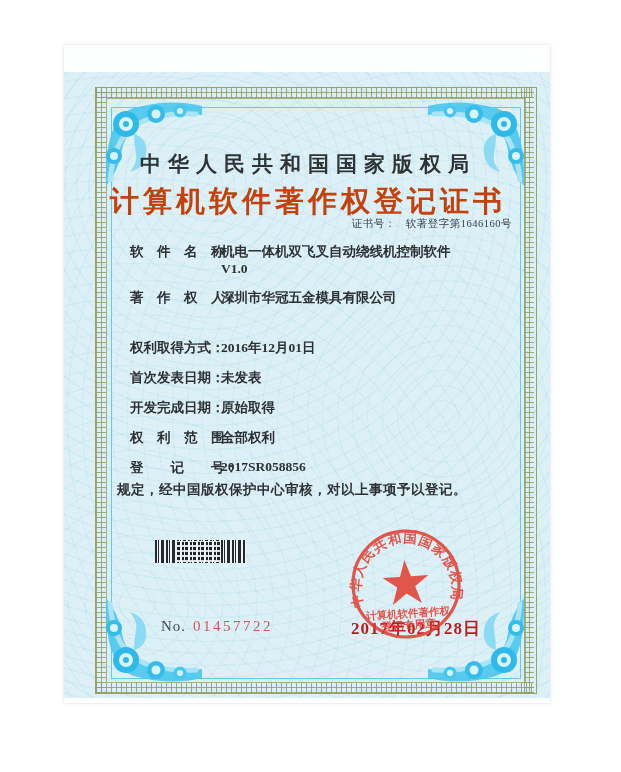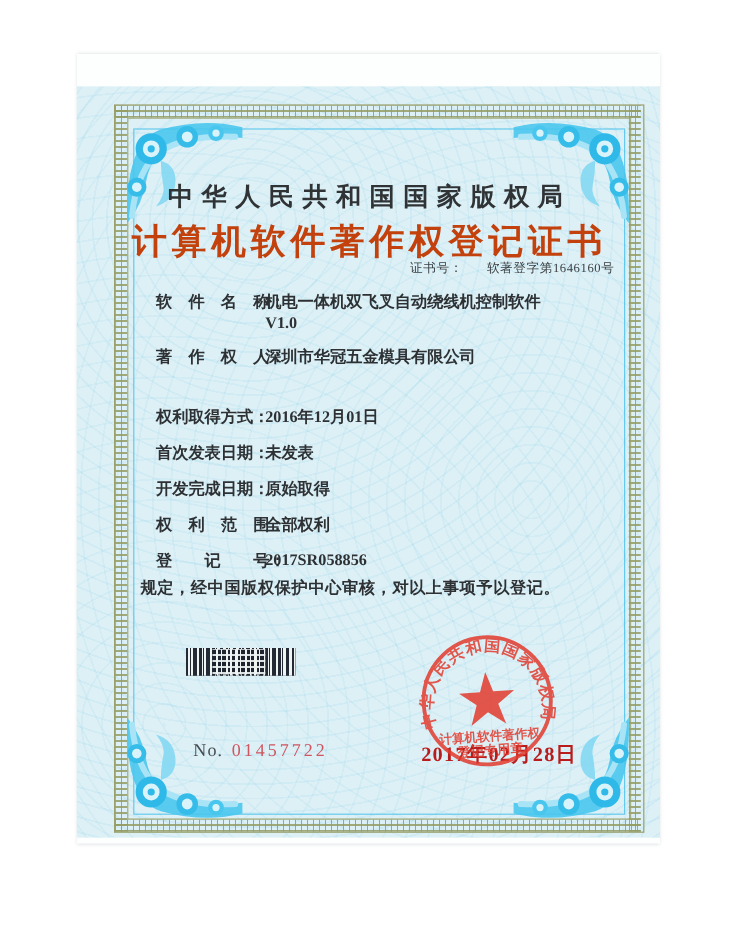--- a/index.html
+++ b/index.html
@@ -44,21 +44,21 @@
     font-size:21px;font-weight:bold;letter-spacing:7px;color:#2f3335;
   }
   .main-title{
     position:absolute;left:66px;top:182px;width:484px;text-align:center;
     font-size:29px;font-weight:bold;letter-spacing:4px;color:#c2410c;
   }
   .cert-no{
     position:absolute;left:300px;top:217px;width:212px;text-align:right;
     font-size:10.5px;color:#3b4043;letter-spacing:.5px;
   }
-  .cert-no .num{margin-left:20px;}
+  .cert-no .num{margin-left:10px;}
   .field-row{position:absolute;left:0;width:100%;font-size:13.5px;font-weight:bold;color:#2d3134;}
   .field-label{position:absolute;left:130px;white-space:pre;}
   .field-value{position:absolute;left:221px;white-space:pre;}
   .field-value2{position:absolute;left:221px;top:18px;}
   .statement{
     position:absolute;left:117px;top:473px;width:402px;
     font-size:13.5px;font-weight:bold;color:#2d3134;line-height:33px;letter-spacing:.5px;
   }
   .statement .l1{display:block;text-indent:2.6em;}
   .statement .l2{display:block;}

